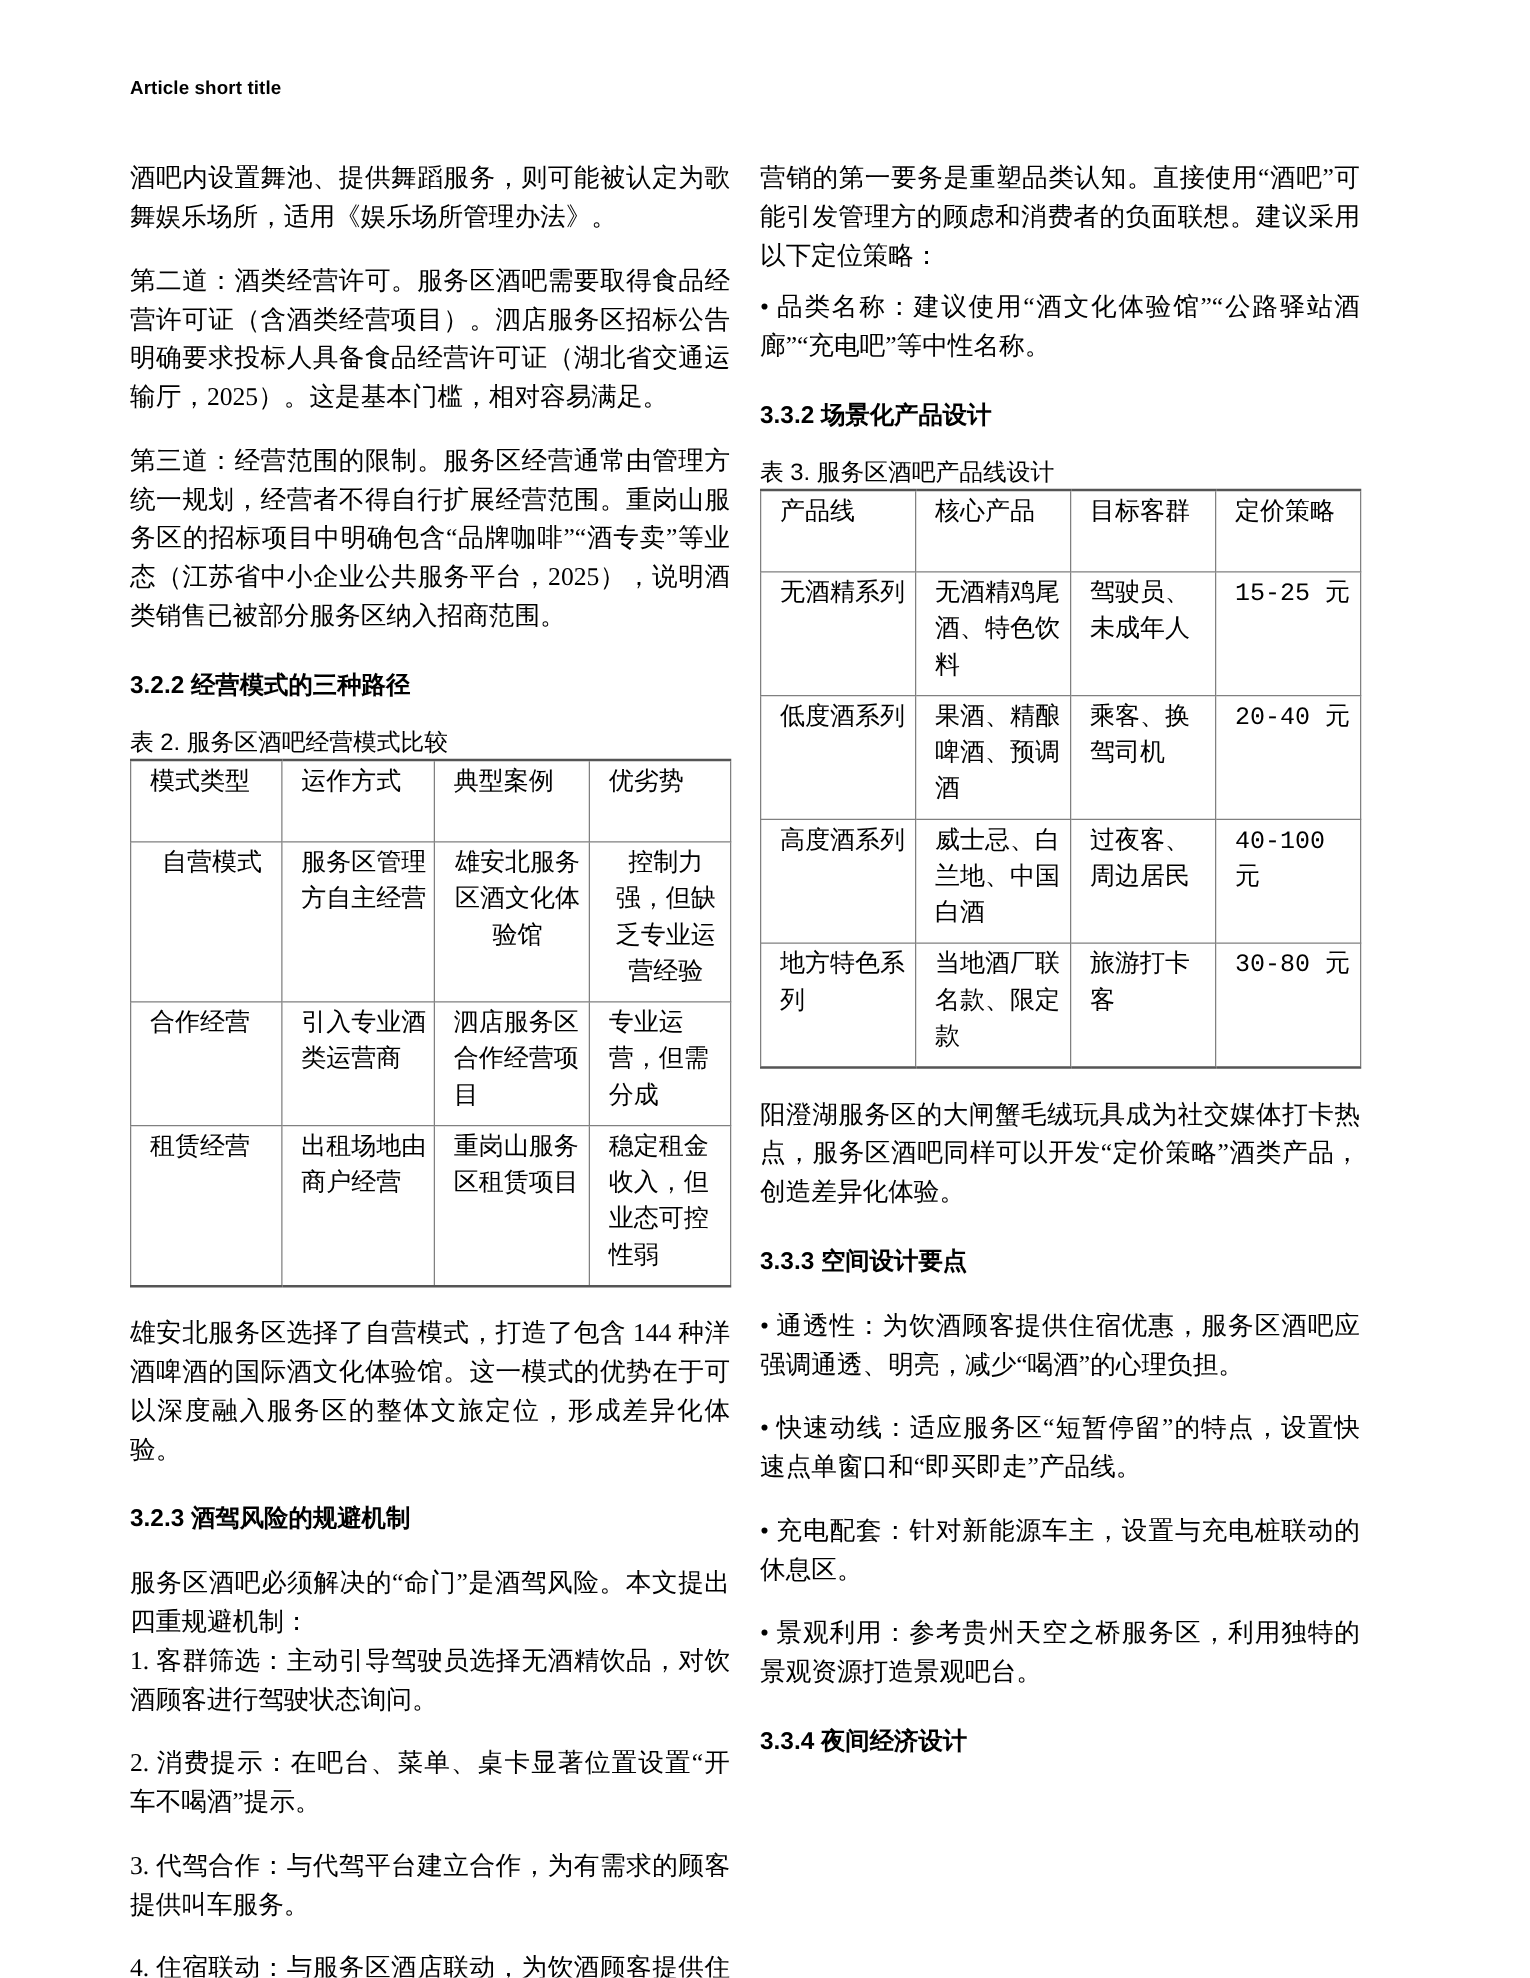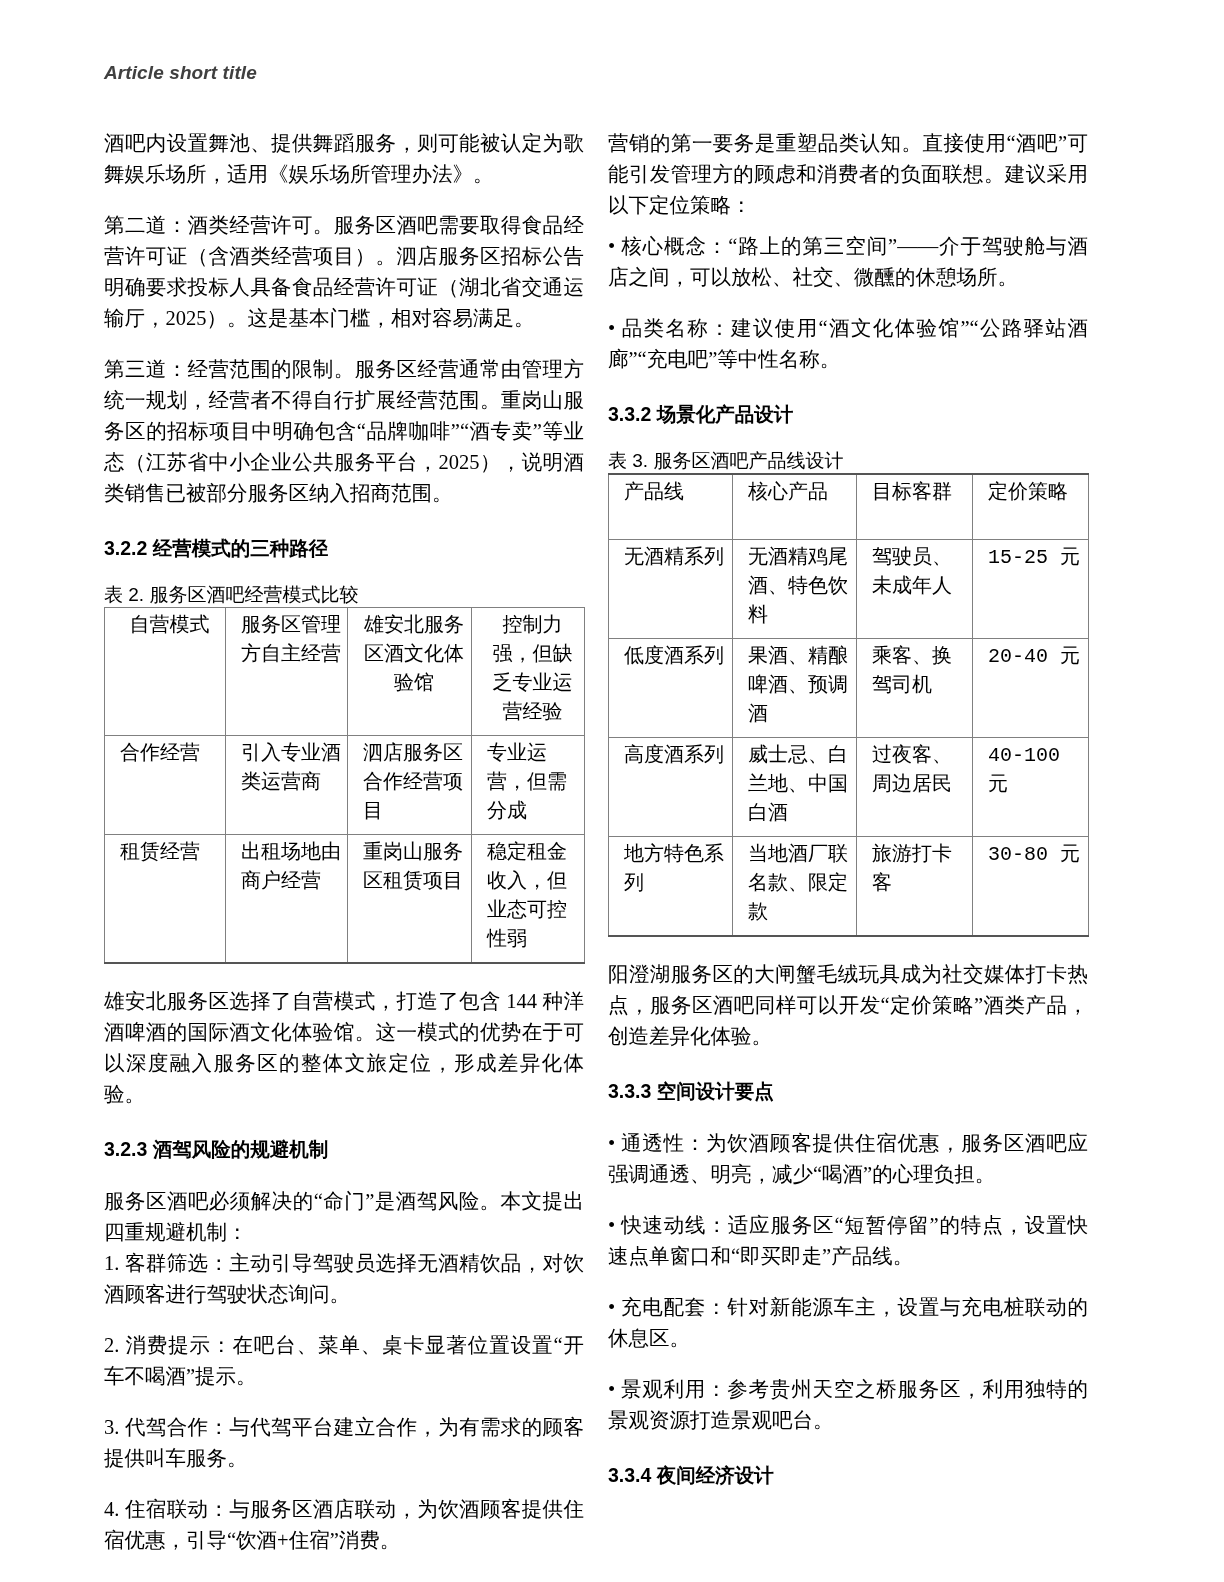--- a/index.html
+++ b/index.html
@@ -19,24 +19,23 @@
     width: 1224px;
     height: 1582px;
     padding: 0;
   }
   .running-head {
     position: absolute;
     left: 104px;
     top: 62px;
     font-family: "Liberation Sans", "DejaVu Sans", sans-serif;
     font-weight: bold;
-    font-style: italic;
-    font-size: 19px;
+    font-size: 15px;
     letter-spacing: 0.1px;
-    color: #404040;
+    color: #000000;
   }
   .columns {
     position: absolute;
     left: 0;
     top: 128px;
     width: 1224px;
     display: flex;
     flex-direction: row;
     align-items: flex-start;
   }
@@ -122,20 +121,26 @@
 
       <p class="body">酒吧内设置舞池、提供舞蹈服务，则可能被认定为歌舞娱乐场所，适用《娱乐场所管理办法》。</p>
       <p class="body">第二道：酒类经营许可。服务区酒吧需要取得食品经营许可证（含酒类经营项目）。泗店服务区招标公告明确要求投标人具备食品经营许可证（湖北省交通运输厅，2025）。这是基本门槛，相对容易满足。</p>
       <p class="body">第三道：经营范围的限制。服务区经营通常由管理方统一规划，经营者不得自行扩展经营范围。重岗山服务区的招标项目中明确包含“品牌咖啡”“酒专卖”等业态（江苏省中小企业公共服务平台，2025），说明酒类销售已被部分服务区纳入招商范围。</p>
 
       <h3 class="heading">3.2.2 经营模式的三种路径</h3>
 
       <div class="tbl-caption">表 2. 服务区酒吧经营模式比较</div>
       <table class="doc-table">
         <tbody>
+          <tr class="head-row">
+            <td class="t2-c1">模式类型</td>
+            <td class="t2-c2">运作方式</td>
+            <td class="t2-c3">典型案例</td>
+            <td class="t2-c4">优劣势</td>
+          </tr>
           <tr>
             <td class="t2-c1 cell-center">自营模式</td>
             <td class="t2-c2 cell-center">服务区管理方自主经营</td>
             <td class="t2-c3 cell-center">雄安北服务区酒文化体验馆</td>
             <td class="t2-c4 cell-center">控制力强，但缺乏专业运营经验</td>
           </tr>
           <tr>
             <td class="t2-c1">合作经营</td>
             <td class="t2-c2">引入专业酒类运营商</td>
             <td class="t2-c3">泗店服务区合作经营项目</td>
@@ -159,21 +164,20 @@
       <p class="list tight">2. 消费提示：在吧台、菜单、桌卡显著位置设置“开车不喝酒”提示。</p>
       <p class="list tight">3. 代驾合作：与代驾平台建立合作，为有需求的顾客提供叫车服务。</p>
       <p class="list">4. 住宿联动：与服务区酒店联动，为饮酒顾客提供住宿优惠，引导“饮酒+住宿”消费。</p>
 
     </div>
 
     <div class="col col-right">
 
       <p class="body tight">营销的第一要务是重塑品类认知。直接使用“酒吧”可能引发管理方的顾虑和消费者的负面联想。建议采用以下定位策略：</p>
       <div class="spacer-sm"></div>
-      <p class="list tight">• 核心概念：“路上的第三空间”——介于驾驶舱与酒店之间，可以放松、社交、微醺的休憩场所。</p>
       <p class="list tight">• 品类名称：建议使用“酒文化体验馆”“公路驿站酒廊”“充电吧”等中性名称。</p>
 
       <h3 class="heading">3.3.2 场景化产品设计</h3>
 
       <div class="tbl-caption">表 3. 服务区酒吧产品线设计</div>
       <table class="doc-table">
         <tbody>
           <tr class="head-row">
             <td class="t3-c1">产品线</td>
             <td class="t3-c2">核心产品</td>

